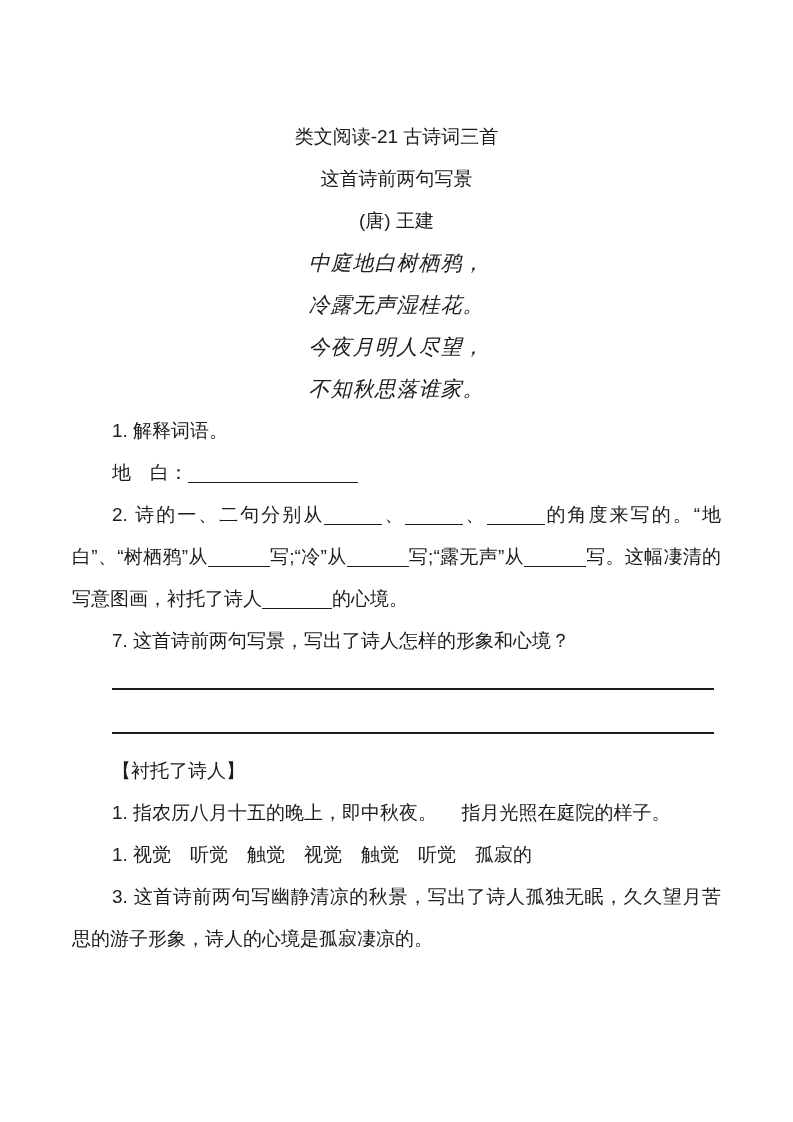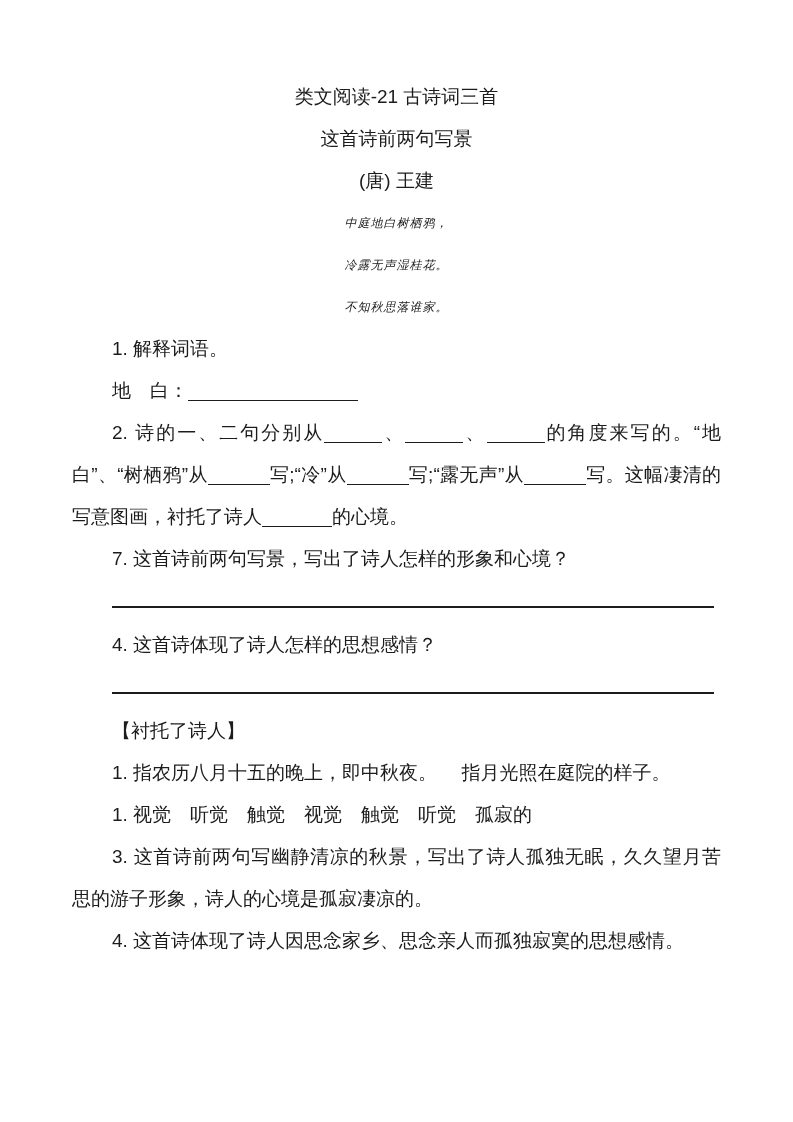--- a/index.html
+++ b/index.html
@@ -3,21 +3,21 @@
 <meta charset="utf-8">
 <style>
   html, body { margin: 0; padding: 0; background: #ffffff; }
   .page {
     position: relative;
     width: 793px;
     height: 1122px;
     box-sizing: border-box;
     margin: 0 auto;
     background: #ffffff;
-    padding: 76px 72px 0 72px;
+    padding: 116px 72px 0 72px;
     font-family: "Liberation Sans", sans-serif;
     font-size: 19px;
     color: #1c1c1c;
     overflow: hidden;
   }
   .para {
     margin: 0;
     line-height: 42px;
     text-align: justify;
   }
@@ -28,21 +28,21 @@
     text-align: center;
     font-size: 19px;
     font-weight: 400;
   }
   .poem-line {
     margin: 0;
     line-height: 42px;
     text-align: center;
     font-family: "DejaVu Serif", serif;
     font-style: italic;
-    font-size: 12px;
+    font-size: 21px;
     letter-spacing: 1px;
   }
   .blank {
     display: inline-block;
     border-bottom: 1.5px solid #1c1c1c;
     height: 14px;
     vertical-align: -4px;
   }
   .w170 { width: 170px; }
   .w58  { width: 58px; }
@@ -63,41 +63,40 @@
 
   <p class="center">类文阅读-21 古诗词三首</p>
 
   <p class="center">这首诗前两句写景</p>
 
   <p class="center">(唐) 王建</p>
 
   <div>
     <p class="poem-line">中庭地白树栖鸦，</p>
     <p class="poem-line">冷露无声湿桂花。</p>
+    <p class="poem-line">今夜月明人尽望，</p>
     <p class="poem-line">不知秋思落谁家。</p>
   </div>
 
   <p class="para indent">1. 解释词语。</p>
 
 
   <p class="para indent"><span>地　白：</span><span class="blank w170"></span></p>
 
   <p class="para indent"><span>2. 诗的一、二句分别从</span><span class="blank w58"></span><span>、</span><span class="blank w58"></span><span>、</span><span class="blank w58"></span><span>的角度来写的。“地白”、“树栖鸦”从</span><span class="blank w62"></span><span>写;“冷”从</span><span class="blank w62"></span><span>写;“露无声”从</span><span class="blank w62"></span><span>写。这幅凄清的写意图画，衬托了诗人</span><span class="blank w70"></span><span>的心境。</span></p>
 
   <p class="para indent">7. 这首诗前两句写景，写出了诗人怎样的形象和心境？</p>
 
   <div class="answer-line"></div>
 
-  <p class="para indent">4. 这首诗体现了诗人怎样的思想感情？</p>
 
   <div class="answer-line"></div>
 
   <p class="para indent">【衬托了诗人】</p>
 
   <p class="para indent">1. 指农历八月十五的晚上，即中秋夜。　 指月光照在庭院的样子。</p>
 
   <p class="para indent">1. 视觉　听觉　触觉　视觉　触觉　听觉　孤寂的</p>
 
   <p class="para indent">3. 这首诗前两句写幽静清凉的秋景，写出了诗人孤独无眠，久久望月苦思的游子形象，诗人的心境是孤寂凄凉的。</p>
 
-  <p class="para indent">4. 这首诗体现了诗人因思念家乡、思念亲人而孤独寂寞的思想感情。</p>
 
 </div>
 
 </body></html>

